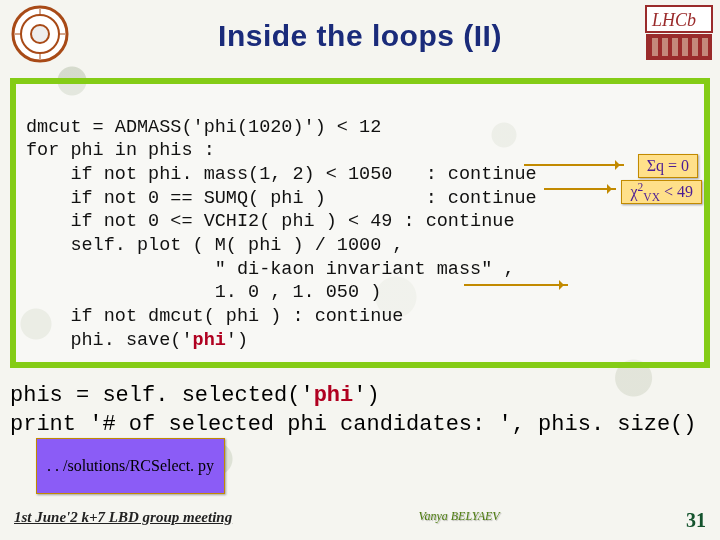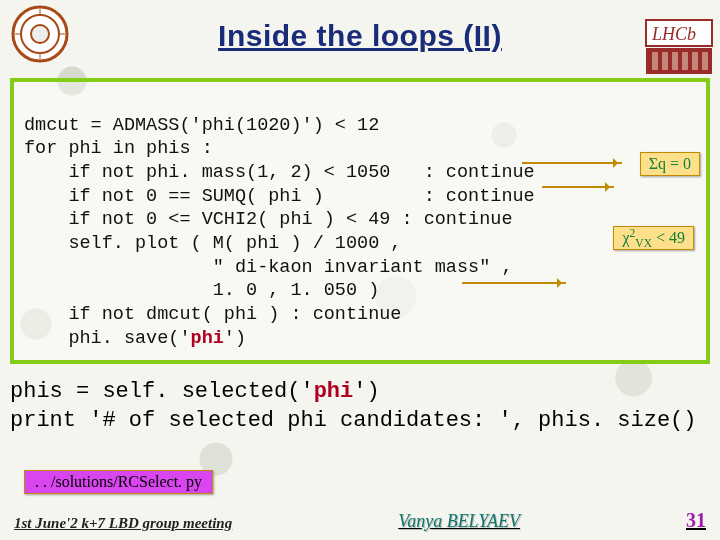--- a/index.html
+++ b/index.html
@@ -19,52 +19,51 @@
   .header {
     display: flex;
     align-items: center;
     justify-content: center;
     height: 72px;
     position: relative;
     padding: 0 8px;
   }
   .badge-left, .badge-right { position: absolute; top: 4px; }
   .badge-left { left: 10px; }
-  .badge-right { right: 6px; margin-top: 14px; }
+  .badge-right { right: 6px; }
   h1.title {
     font-family: "Comic Sans MS", "Comic Sans", cursive, sans-serif;
     font-size: 30px;
     color: #1a2b7a;
     font-weight: 700;
     letter-spacing: .5px;
-    text-decoration: underline;
   }
   .codebox {
     margin: 6px 10px 0 10px;
-    border: 4px solid #84cc16;
+    border: 6px solid #84cc16;
     background: rgba(255,255,255,.35);
     padding: 8px 10px 10px 10px;
     position: relative;
   }
   .code {
     font-family: "Courier New", Courier, monospace;
     font-size: 18.5px;
     line-height: 1.28;
     color: #111;
     white-space: pre;
   }
   .code b.red { color: #b00020; font-weight: 700; }
   .callout {
     position: absolute;
     background: #ffe08a;
     border: 1.5px solid #c28a00;
     padding: 2px 8px;
     font-family: "Times New Roman", serif;
     font-size: 16px;
-    color: #15803d;
+    color: #4c1d95;
     box-shadow: 1px 1px 2px rgba(0,0,0,.35);
     white-space: nowrap;
   }
   .connector {
     position: absolute;
     height: 2px;
     background: #c28a00;
   }
   .connector::after {
     content: "";
@@ -76,54 +75,52 @@
   .lower {
     margin: 14px 10px 0 10px;
     font-family: "Courier New", Courier, monospace;
     font-size: 22px;
     line-height: 1.3;
     white-space: pre;
   }
   .lower b.red { color: #b00020; font-weight: 700; }
   .pathbox {
     position: absolute;
-    left: 24px; bottom: 46px;
-    background: #d946ef;
+    left: 36px; bottom: 46px;
+    background: #8b5cf6;
     border: 1.5px solid #c28a00;
-    padding: 2px 10px;
+    padding: 18px 10px;
     font-family: "Times New Roman", serif;
     font-size: 16px;
     box-shadow: 1px 1px 2px rgba(0,0,0,.35);
   }
   .footer {
     position: absolute;
     left: 0; right: 0; bottom: 8px;
     padding: 0 14px;
     display: flex;
     justify-content: space-between;
-    align-items: flex-end;
     font-family: "Times New Roman", serif;
-    text-decoration: underline;
   }
   .footer .left {
     font-style: italic;
     font-weight: 700;
     font-size: 15px;
     text-decoration: underline;
     color: #222;
   }
   .footer .center {
     font-style: italic;
-    font-size: 18px;
-    color: #0f766e;
+    font-size: 12px;
+    color: #4d7c0f;
     text-shadow: 1px 1px 1px rgba(0,0,0,.25);
   }
   .footer .right {
     font-size: 20px;
-    color: #a21caf;
+    color: #14532d;
     font-weight: 600;
   }
   sup, sub { font-size: .72em; line-height: 0; }
 </style>
 </head>
 <body>
 
 <div class="header">
   <div class="badge-left">
     <svg width="60" height="60" viewBox="0 0 60 60">
@@ -166,21 +163,21 @@
 <span>    self. plot ( M( phi ) / 1000 ,</span>
 <span>                 " di-kaon invariant mass" ,</span>
 <span>                 1. 0 , 1. 050 )</span>
 <span>    if not dmcut( phi ) : continue</span>
 <span><span>    phi. save('</span><b class="red">phi</b><span>')</span></span></div>
 
   <div class="connector" style="left:508px; top:80px; width:100px;"></div>
   <div class="callout" style="right:6px; top:70px;">Σq = 0</div>
 
   <div class="connector" style="left:528px; top:104px; width:72px;"></div>
-  <div class="callout" style="right:12px; top:96px;margin-top:48px;">χ<sup>2</sup><sub>VX</sub> &lt; 49</div>
+  <div class="callout" style="right:2px; top:96px;">χ<sup>2</sup><sub>VX</sub> &lt; 49</div>
 
   <div class="connector" style="left:448px; top:200px; width:104px;"></div>
 </div>
 
 <div class="lower"><span><span>phis = self. selected('</span><b class="red">phi</b><span>')</span></span>
 <span>print '# of selected phi candidates: ', phis. size()</span></div>
 
 <div class="pathbox">. . /solutions/RCSelect. py</div>
 
 <div class="footer">

